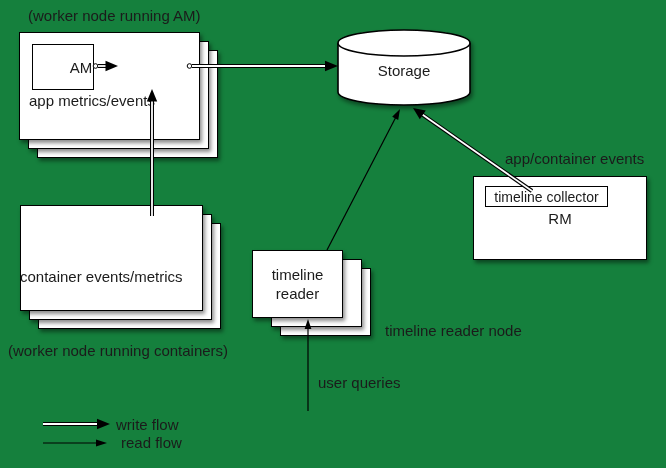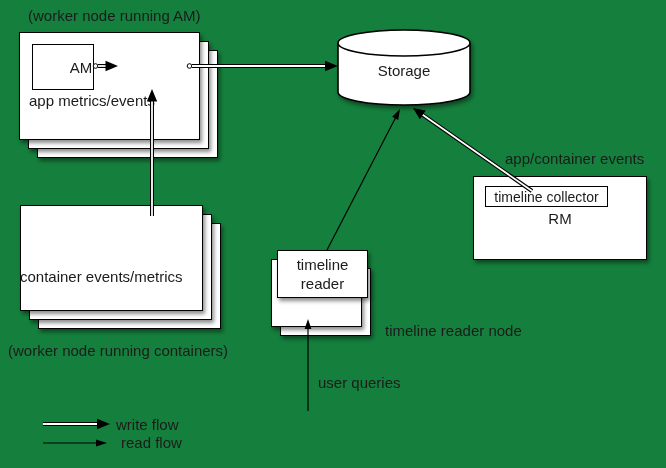--- a/index.html
+++ b/index.html
@@ -40,21 +40,21 @@
   <div class="box shadow" style="left:29px;top:214px;width:183px;height:106px;"></div>
   <div class="box shadow" style="left:20px;top:205px;width:183px;height:106px;"></div>
 
 
   <div class="caption" style="left:20px;top:268px;width:183px;text-align:left;">container events/metrics</div>
 
   <div class="caption" style="left:8px;top:342px;">(worker node running containers)</div>
 
   <div class="box shadow" style="left:280px;top:268px;width:91px;height:68px;"></div>
   <div class="box shadow" style="left:271px;top:259px;width:91px;height:68px;"></div>
-  <div class="box shadow center boxlabel" style="left:277px;top:250px;width:91px;height:48px;text-align:center;">
+  <div class="box shadow center boxlabel" style="left:252px;top:250px;width:91px;height:68px;text-align:center;">
       <span style="width:62px;">timeline reader</span>
     </div>
 
   <div class="caption" style="left:385px;top:322px;">timeline reader node</div>
 
   <div class="caption" style="left:318px;top:374px;">user queries</div>
 
   <div class="caption" style="left:505px;top:150px;">app/container events</div>
 
   <div class="box shadow" style="left:473px;top:176px;width:174px;height:84px;"></div>

